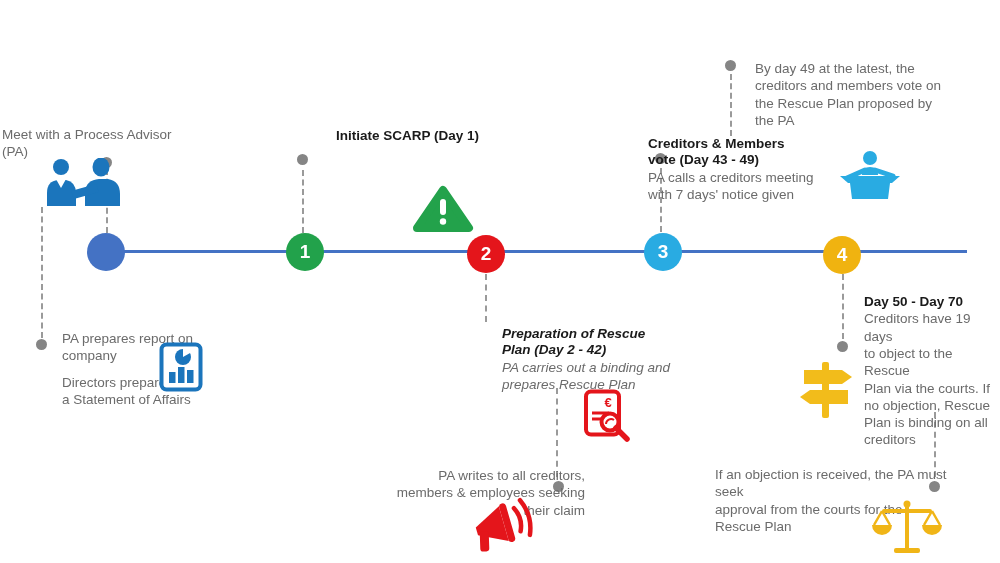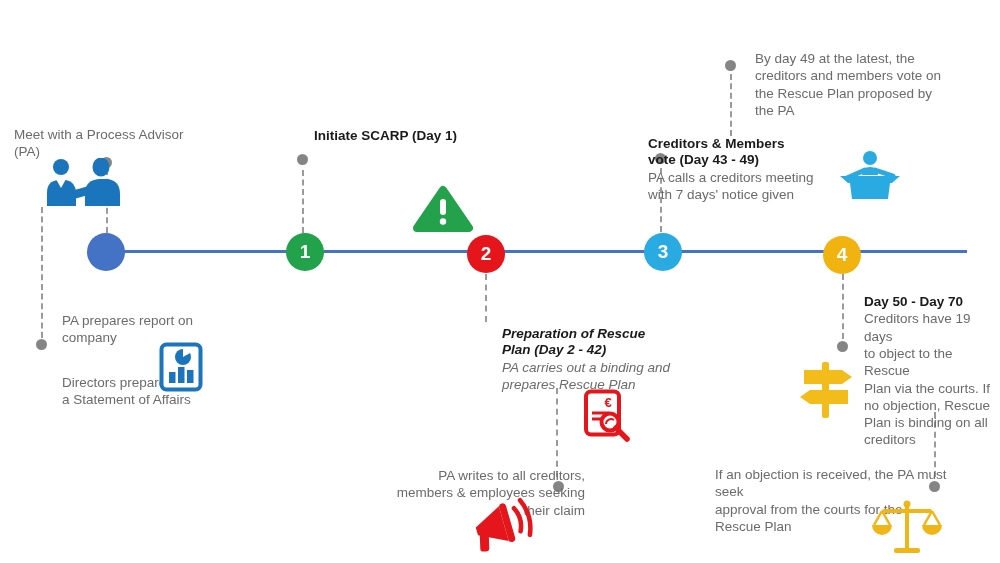--- a/index.html
+++ b/index.html
@@ -26,25 +26,25 @@
   #c4{left:485px;top:274px;height:48px;}
   #c5{left:556px;top:388px;height:89px;} #d5{left:553px;top:481px;}
   #c6{left:660px;top:168px;height:64px;} #d6{left:655px;top:153px;}
   #c7{left:730px;top:74px;height:62px;}  #d7{left:725px;top:60px;}
   #c8{left:842px;top:274px;height:65px;} #d8{left:837px;top:341px;}
   #c9{left:934px;top:412px;height:65px;} #d9{left:929px;top:481px;}
   
   .blk{position:absolute;}
   .h{font-weight:bold;color:#1a1a1a;font-size:13.5px;line-height:1.22;white-space:pre-line;}
   .b{color:#6b6b6b;font-size:13.5px;line-height:1.28;white-space:pre-line;}
-  #blk-meet{left:14px;top:126px;width:210px;}
-  #blk-initiate{left:314px;top:128px;width:185px;}
+  #blk-meet{left:2px;top:126px;width:210px;}
+  #blk-initiate{left:336px;top:128px;width:185px;}
   #blk-vote{left:648px;top:136px;width:185px;}
-  #blk-day49{left:755px;top:50px;width:230px;}
-  #blk-pareport{left:62px;top:312px;width:170px;}
+  #blk-day49{left:755px;top:60px;width:230px;}
+  #blk-pareport{left:62px;top:330px;width:170px;}
   #blk-directors{left:62px;top:374px;width:170px;}
   #blk-prep{left:502px;top:326px;width:175px;font-style:italic;}
   #blk-day50{left:864px;top:294px;width:135px;}
   #blk-writes{left:385px;top:467px;width:200px;text-align:right;}
   #blk-objection{left:690px;top:466px;width:235px;margin-left:25px;}
   
   .ic{position:absolute;}
   #ic-meeting{left:44px;top:158px;}
   #ic-warning{left:412px;top:185px;}
   #ic-podium{left:838px;top:150px;}

